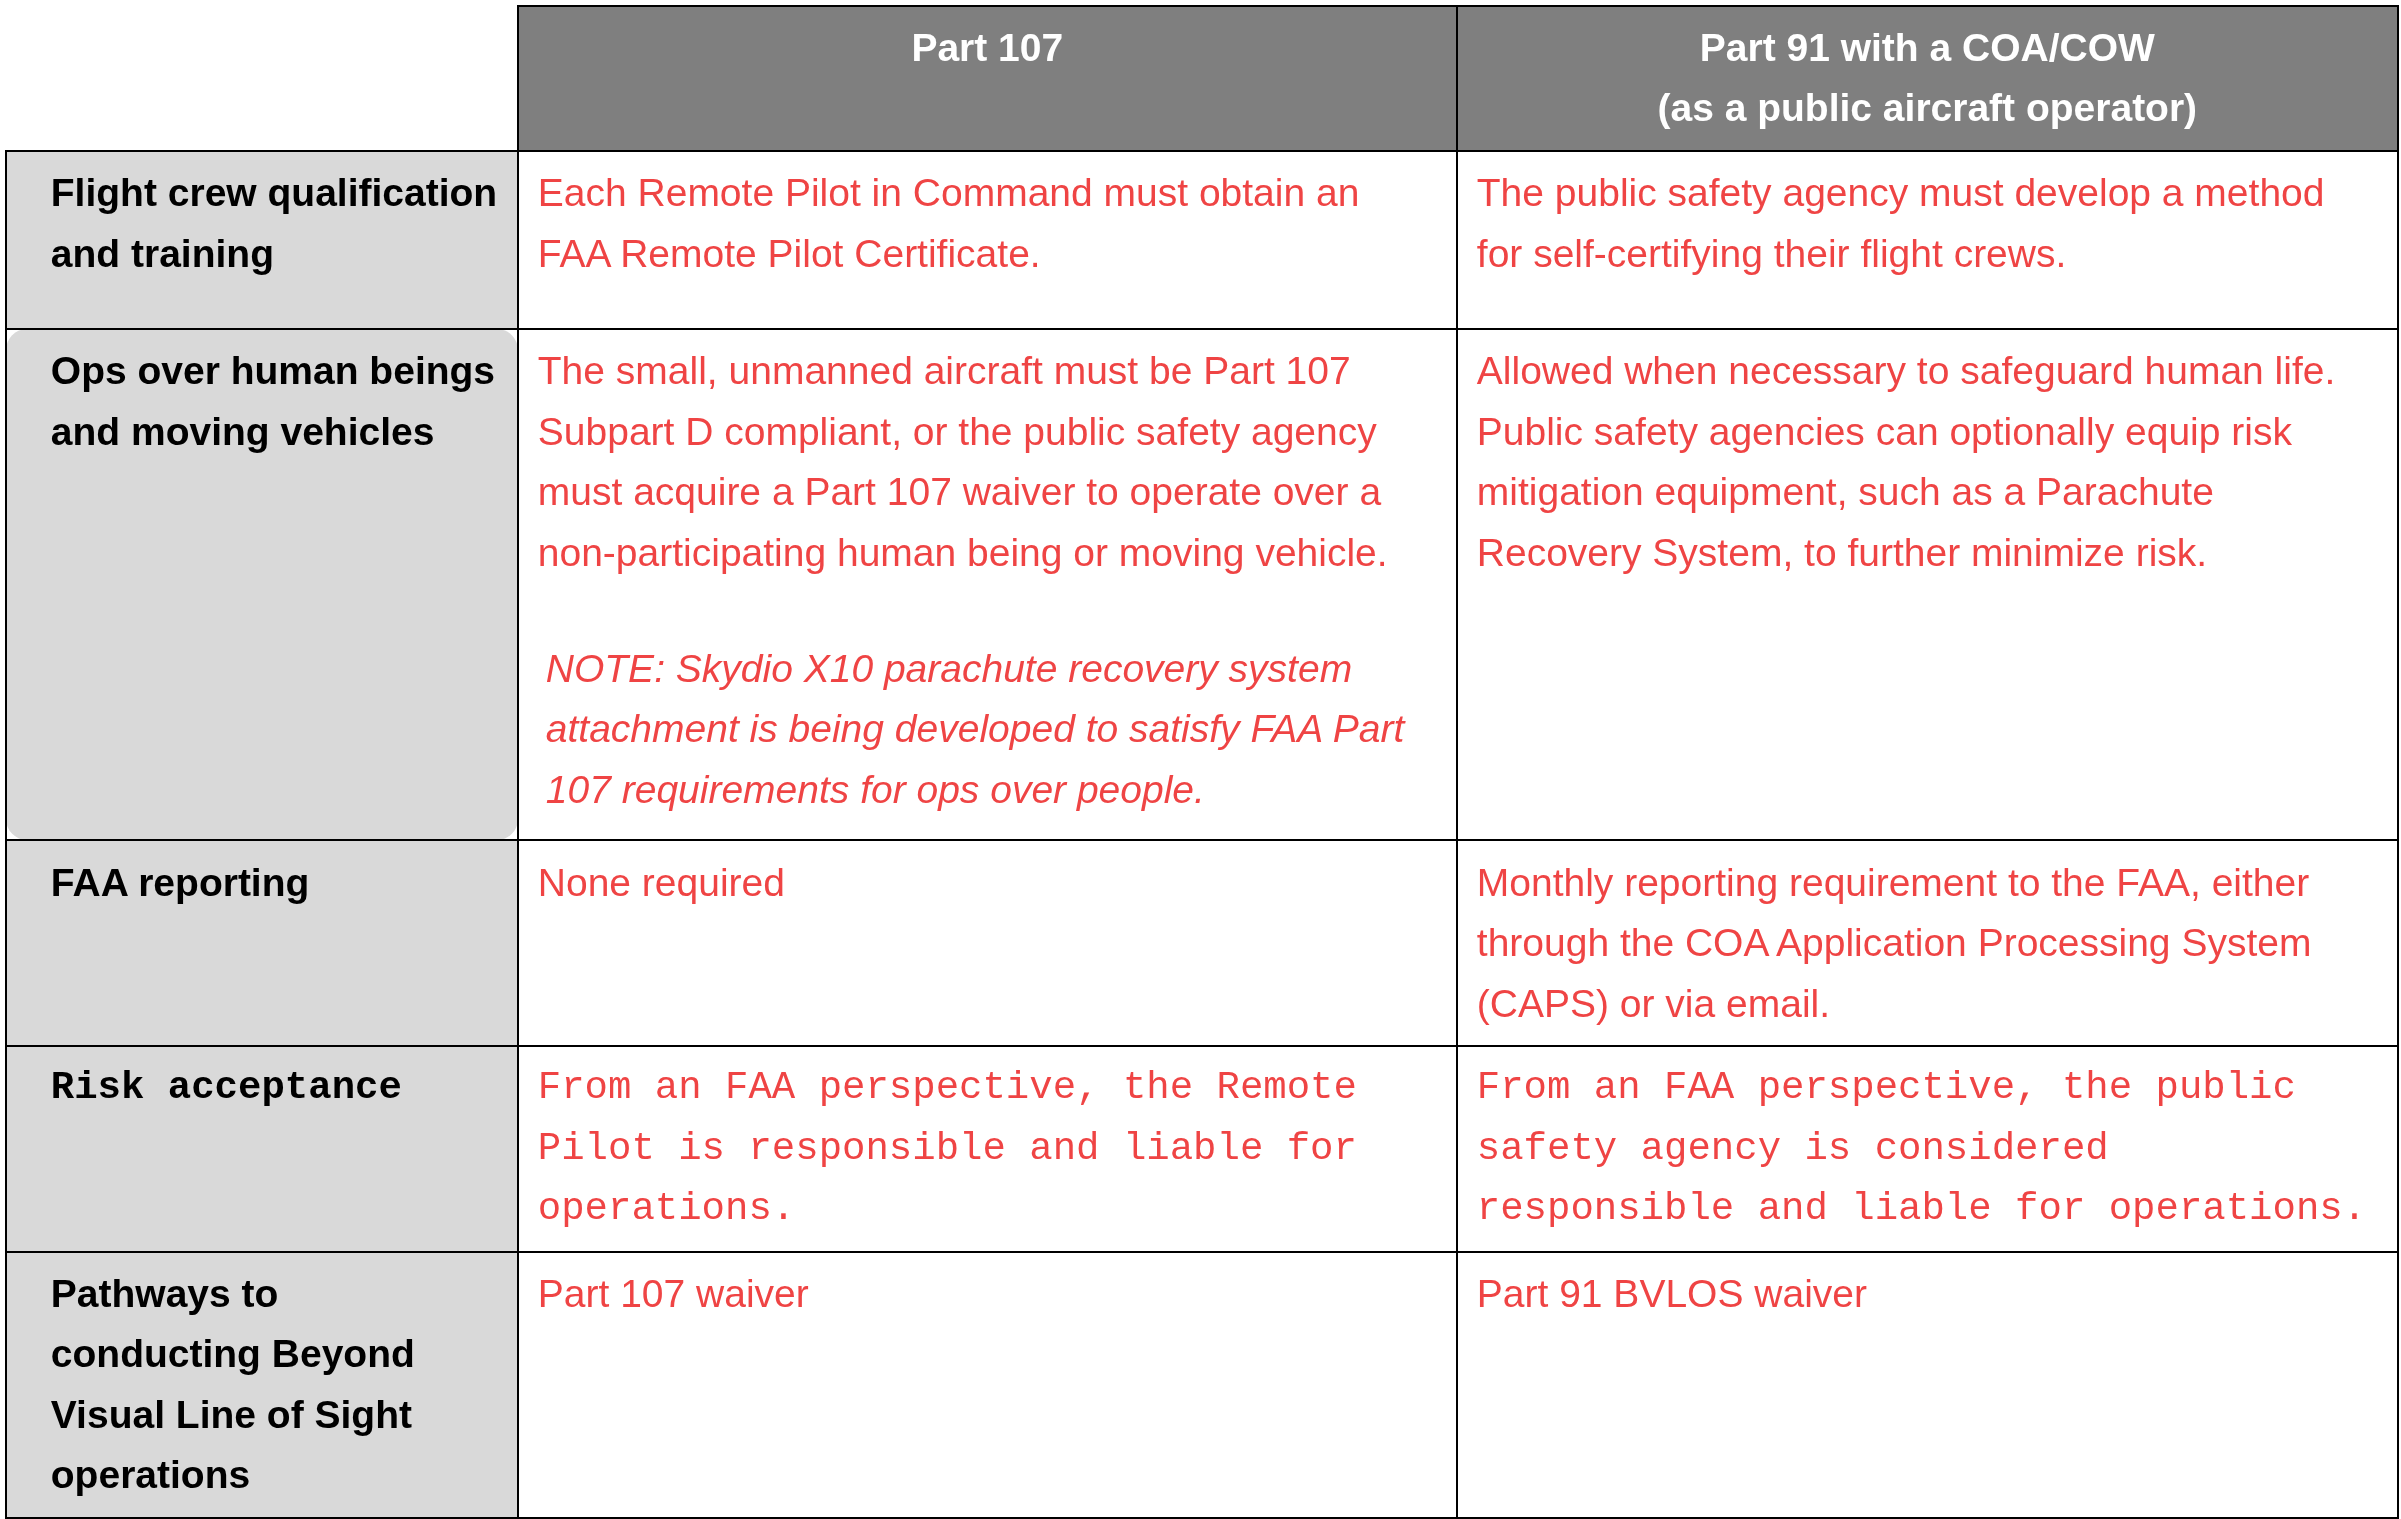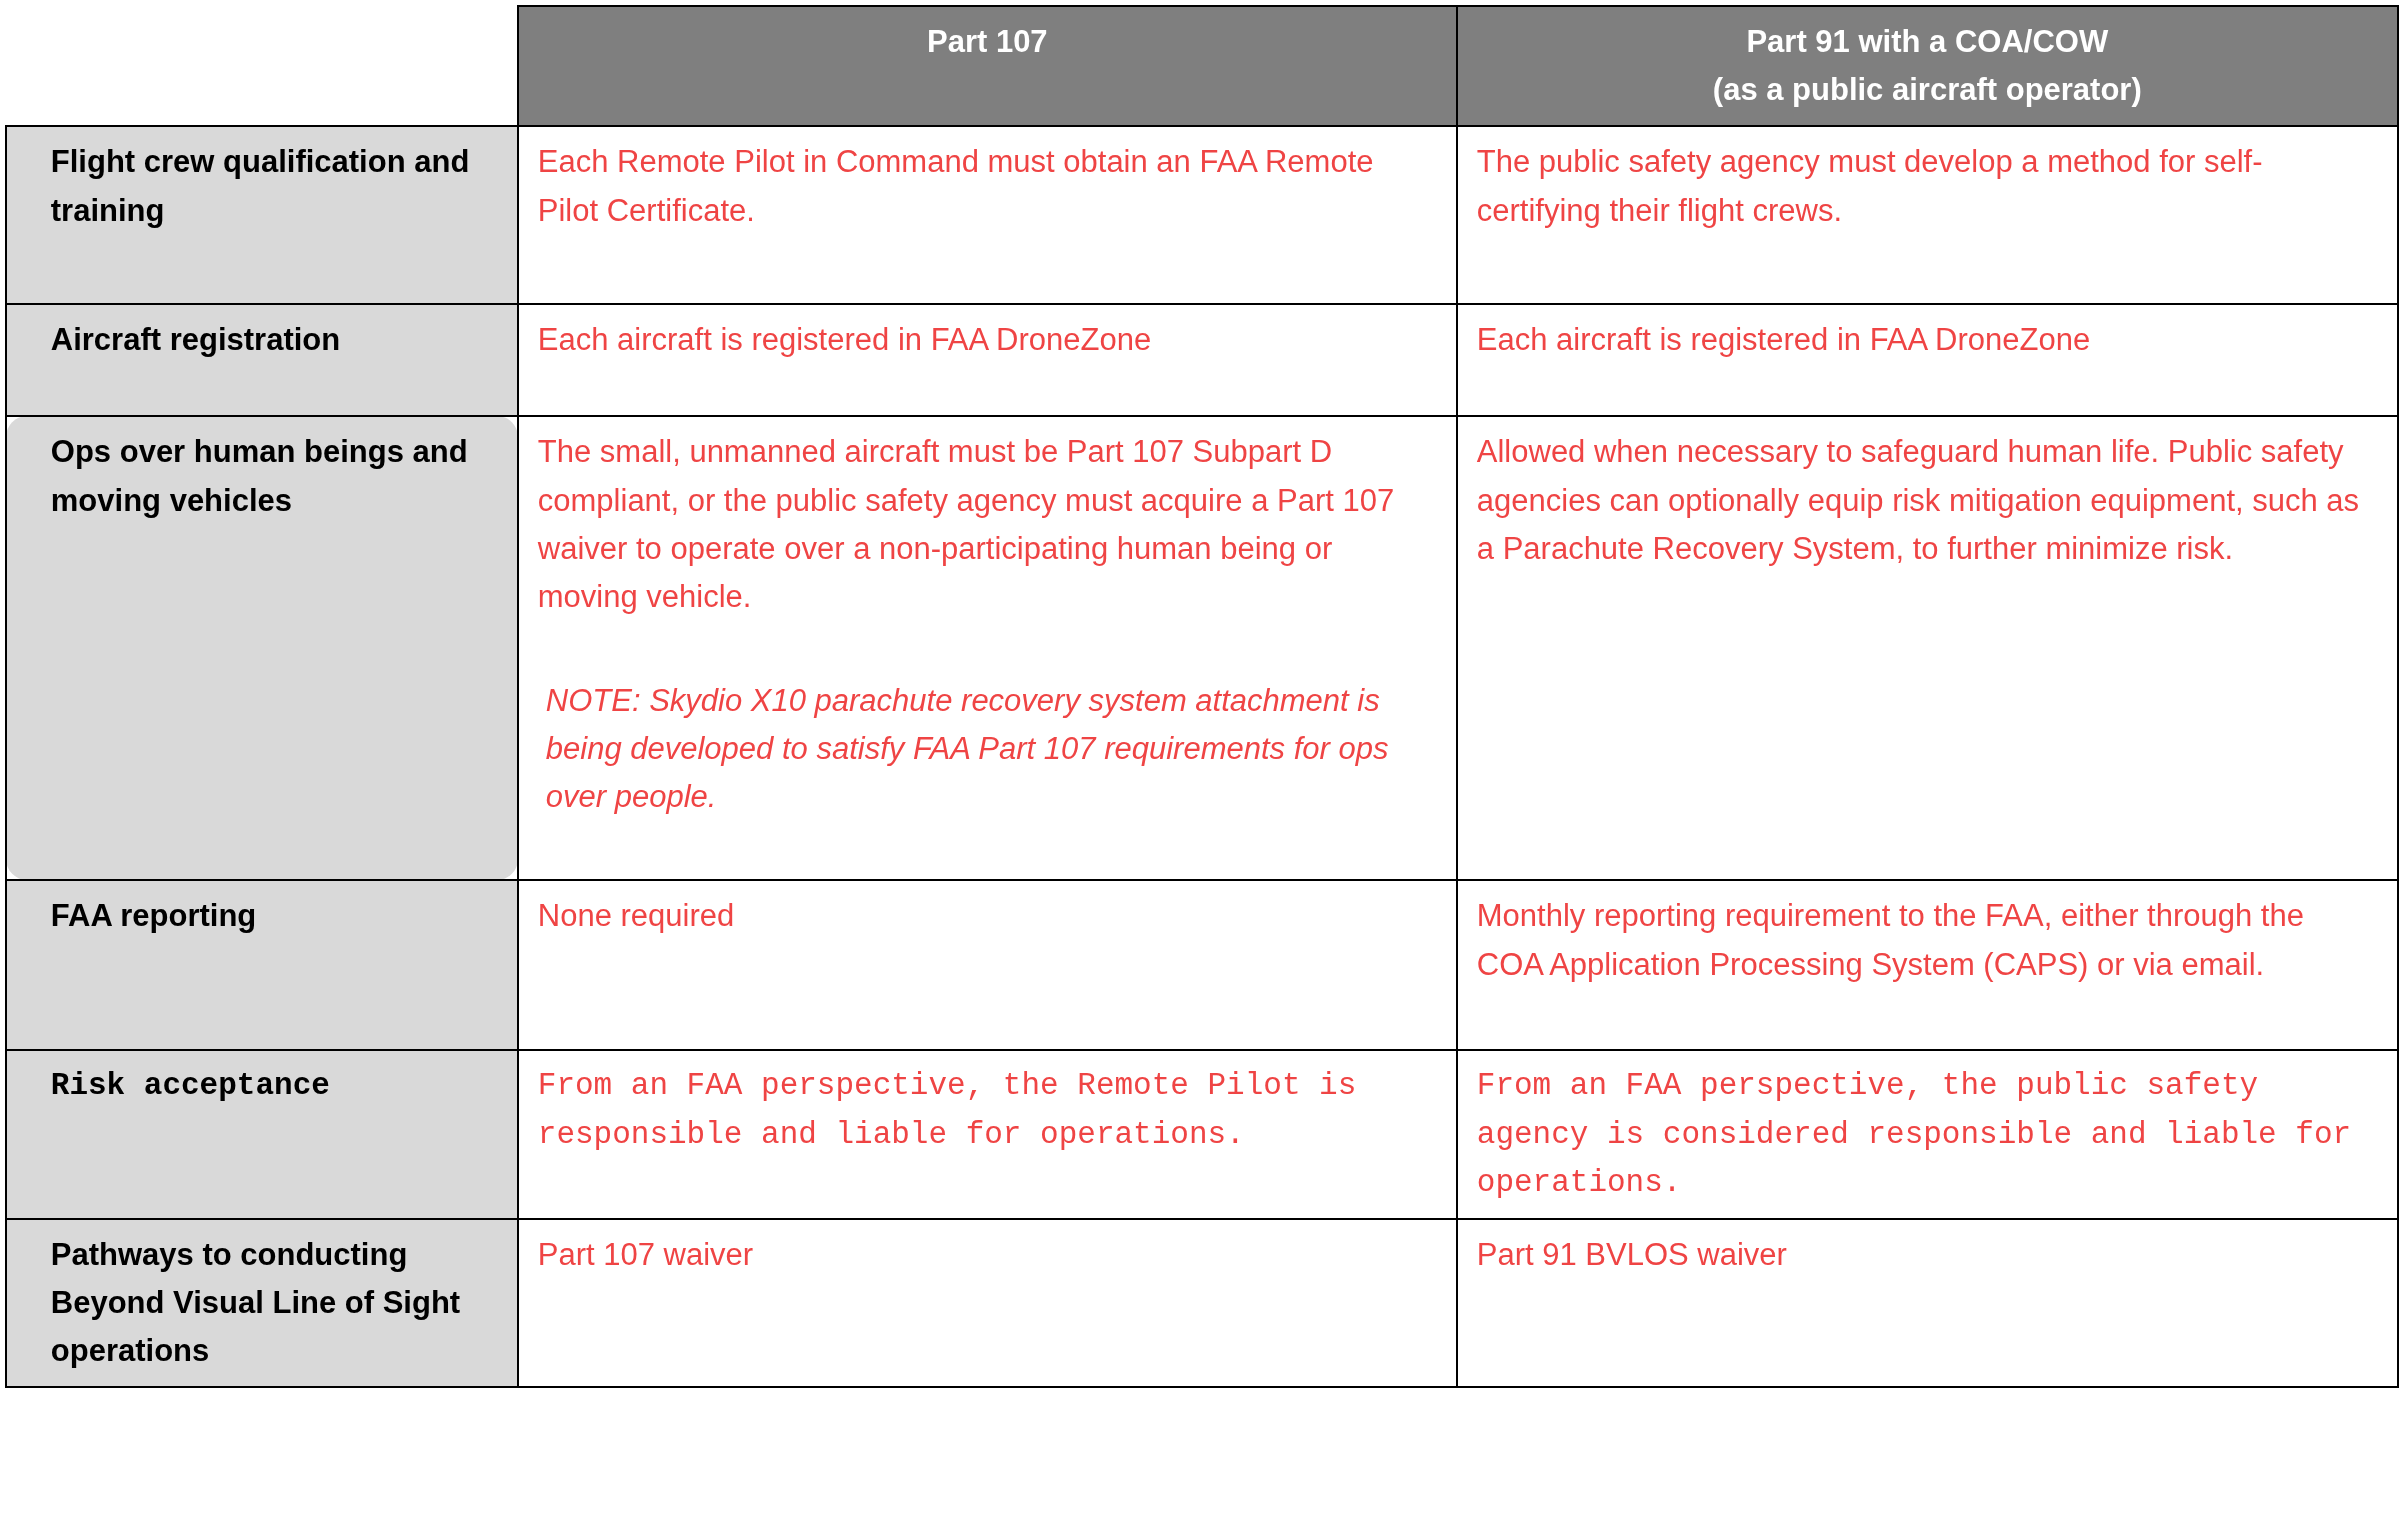--- a/index.html
+++ b/index.html
@@ -20,21 +20,21 @@
     width: 2392px;
   }
   col.c-label { width: 512px; }
   col.c-107   { width: 939px; }
   col.c-91    { width: 941px; }
 
   td, th {
     border: 2.4px solid #000000;
     vertical-align: top;
     padding: 11.2px 19px 11.2px 19px;
-    font-size: 31px;
+    font-size: 39px;
     line-height: 1.55;
     text-align: left;
     box-sizing: border-box;
     word-wrap: break-word;
   }
 
   .empty-cell {
     border: none;
     background: #ffffff;
   }
@@ -104,31 +104,20 @@
     </td>
     <td class="body-cell">
       <p class="cell-text">Each Remote Pilot in Command must obtain an FAA Remote Pilot Certificate.</p>
     </td>
     <td class="body-cell">
       <p class="cell-text">The public safety agency must develop a method for self-certifying their flight crews.</p>
     </td>
   </tr>
 
 
-  <tr class="r-reg">
-    <td class="label-cell">
-      <p class="cell-text">Aircraft registration</p>
-    </td>
-    <td class="body-cell">
-      <p class="cell-text">Each aircraft is registered in FAA DroneZone</p>
-    </td>
-    <td class="body-cell">
-      <p class="cell-text">Each aircraft is registered in FAA DroneZone</p>
-    </td>
-  </tr>
 
   <tr class="r-ops">
     <td class="label-cell">
       <p class="cell-text">Ops over human beings and moving vehicles</p>
     </td>
     <td class="body-cell">
       <p class="cell-text">The small, unmanned aircraft must be Part 107 Subpart D compliant, or the public safety agency must acquire a Part 107 waiver to operate over a non-participating human being or moving vehicle.</p>
       <p class="cell-note">NOTE: Skydio X10 parachute recovery system attachment is being developed to satisfy FAA Part 107 requirements for ops over people.</p>
     </td>
     <td class="body-cell">

